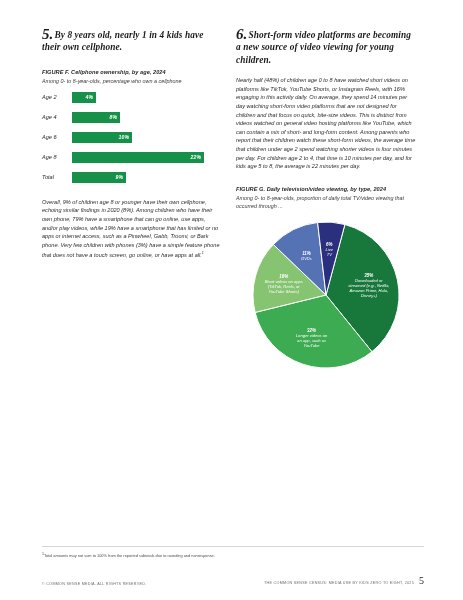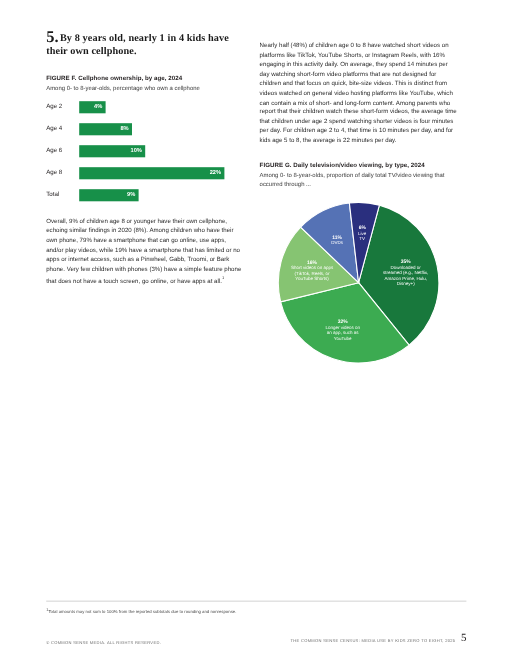--- a/index.html
+++ b/index.html
@@ -12,20 +12,21 @@
   }
   .page { position: relative; width: 463px; height: 600px; padding: 0; }
 
   
   .columns {
     position: absolute;
     left: 42px; top: 28px;
     width: 382px;
     display: flex;
     gap: 14px;
+    font-style: italic;
   }
   .col { width: 180px; }
 
   
   .sec-head {
     font-family: "Liberation Serif", serif;
     font-weight: bold;
     font-size: 9.3px;
     line-height: 12.4px;
     letter-spacing: .1px;
@@ -220,20 +221,23 @@
             </div>
           </div>
       </div>
 
       <div class="body-copy mt-lg"><span>Overall, 9% of children age 8 or younger have their own cellphone, echoing similar findings in 2020 (8%). Among children who have their own phone, 79% have a smartphone that can go online, use apps, and/or play videos, while 19% have a smartphone that has limited or no apps or internet access, such as a Pinwheel, Gabb, Troomi, or Bark phone. Very few children with phones (3%) have a simple feature phone that does not have a touch screen, go online, or have apps at all.</span><sup>1</sup></div>
 
     </div>
 
     <div class="col">
 
+      <div class="sec-head">
+        <span class="sec-num">6.</span><span>Short-form video platforms are becoming a new source of video viewing for young children.</span>
+      </div>
 
       <div class="body-copy mt-md">Nearly half (48%) of children age 0 to 8 have watched short videos on platforms like TikTok, YouTube Shorts, or Instagram Reels, with 16% engaging in this activity daily. On average, they spend 14 minutes per day watching short-form video platforms that are not designed for children and that focus on quick, bite-size videos. This is distinct from videos watched on general video hosting platforms like YouTube, which can contain a mix of short- and long-form content. Among parents who report that their children watch these short-form videos, the average time that children under age 2 spend watching shorter videos is four minutes per day. For children age 2 to 4, that time is 10 minutes per day, and for kids age 5 to 8, the average is 22 minutes per day.</div>
 
       <div class="figure">
         <div class="fig-title">FIGURE G. Daily television/video viewing, by type, 2024</div>
         <div class="fig-sub">Among 0- to 8-year-olds, proportion of daily total TV/video viewing that occurred through ...</div>
 
         <div class="pie-wrap">
           <svg class="pie" id="pie-svg" width="170" height="150" viewBox="0 0 170 150">
               <path d="M 85 75 L 103.89379029248401 4.487414680898013 A 73 73 0 0 1 130.94038854663813 131.73165518635886 Z" fill="#18783c" stroke="#ffffff" stroke-width="1"></path>

